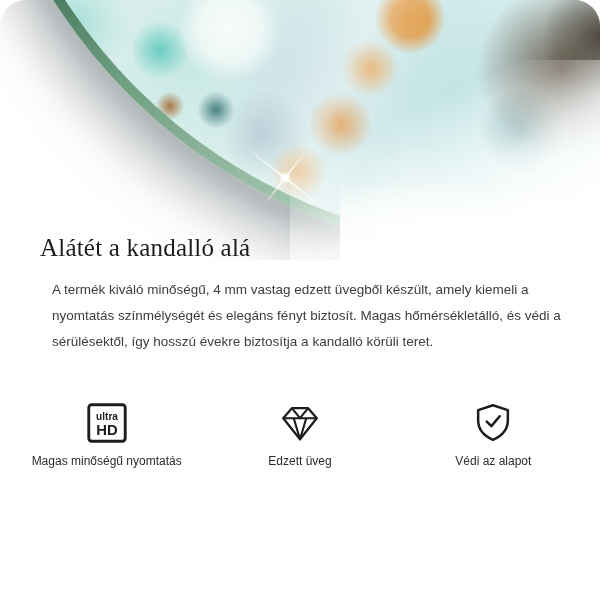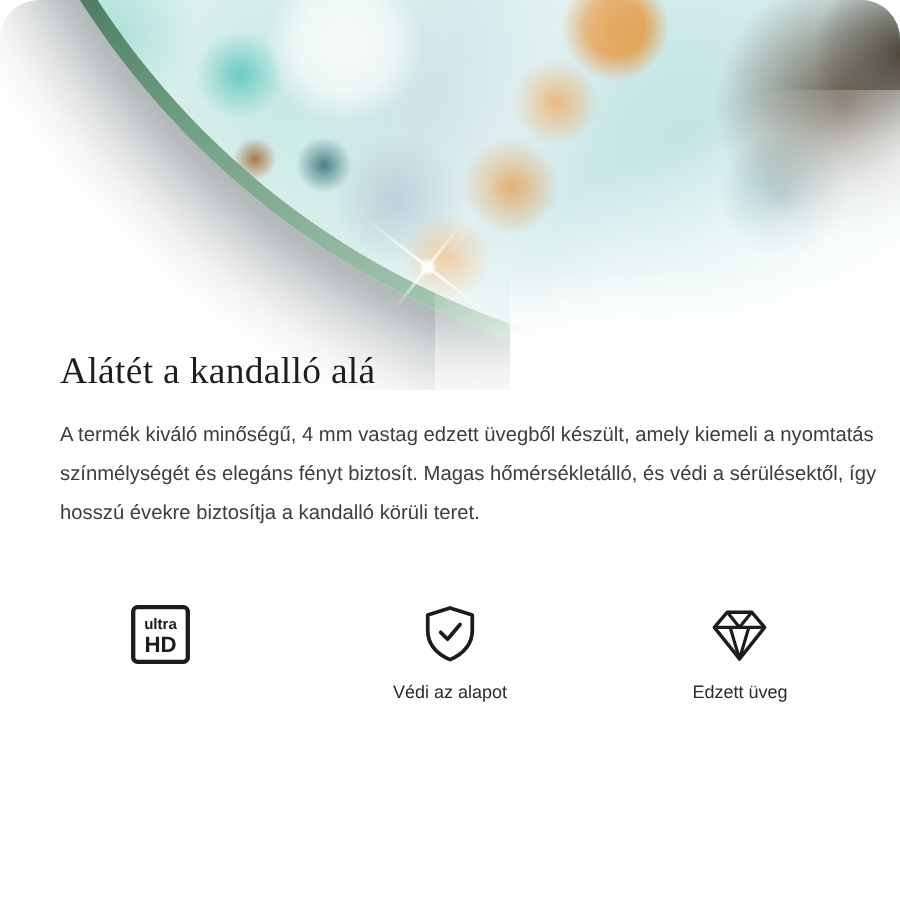--- a/index.html
+++ b/index.html
@@ -61,21 +61,21 @@
     background: radial-gradient(circle, #ffffff 0%, rgba(255,255,255,0.85) 35%, rgba(255,255,255,0) 75%);
   }
 
   
   .content { position:absolute; left:40px; top:231px; width:548px; }
   .page-title {
     font-family:"Liberation Serif", serif; font-weight:400;
     font-size:25px; line-height:33px; color:#1d1d1f; margin:0; letter-spacing:0.2px;
   }
   .page-title span { display:block; }
-  .page-desc { margin:13px 0 0 0; font-size:13.5px; line-height:26px; color:#3d3d3d; }
+  .page-desc { margin:13px 0 0 12px; font-size:13.5px; line-height:26px; color:#3d3d3d; }
 
   
   .features {
     position:absolute; left:10px; top:400px; width:580px;
     display:grid; grid-template-columns:repeat(3, 1fr); row-gap:14px;
   }
   .feature { display:flex; flex-direction:column; align-items:center; height:74px; }
   .feature-icon { height:46px; display:flex; align-items:center; justify-content:center; }
   .feature-label { margin-top:8px; font-size:12px; color:#2b2b2b; white-space:nowrap; }
   svg text { font-family:"Liberation Sans", sans-serif; }
@@ -108,40 +108,41 @@
 
 
     <div class="feature">
       <div class="feature-icon">
         <svg viewBox="0 0 48 48" width="46" height="46">
           <rect x="5" y="5" width="38" height="38" rx="3" fill="none" stroke="#1c1c1c" stroke-width="3"></rect>
           <text x="24" y="20.5" text-anchor="middle" font-size="10.5" font-weight="600" fill="#1c1c1c">ultra</text>
           <text x="24" y="36.5" text-anchor="middle" font-size="15.5" font-weight="bold" fill="#1c1c1c">HD</text>
         </svg>
       </div>
-    </div>
-
-    <div class="feature">
-      <div class="feature-icon">
-        <svg viewBox="0 0 48 48" width="46" height="46" fill="none" stroke="#1c1c1c">
-          <path d="M24 5.5 L39.5 10.5 V21 c0 10 -6.8 16.6 -15.5 20.5 C15.2 37.6 8.5 31 8.5 21 V10.5 Z" stroke-width="2.6" stroke-linejoin="round"></path>
-          <path d="M17.5 22.5 l4.8 4.8 L31 17" stroke-width="2.6" stroke-linecap="round" stroke-linejoin="round"></path>
-        </svg>
-      </div>
-      <div class="feature-label">Védi az alapot</div>
+      <div class="feature-label">Magas minőségű nyomtatás</div>
     </div>
 
     <div class="feature">
       <div class="feature-icon">
         <svg viewBox="0 0 48 48" width="46" height="46" fill="none" stroke="#1c1c1c">
           <path d="M15.5 8.5 H32.5 L41.5 19 L24 41 L6.5 19 Z" stroke-width="2.4" stroke-linejoin="round"></path>
           <path d="M6.5 19 H41.5" stroke-width="2.2"></path>
           <path d="M15.5 8.5 L24 19 L32.5 8.5" stroke-width="2.2" stroke-linejoin="round"></path>
           <path d="M17.5 19 L24 41 L30.5 19" stroke-width="2.2" stroke-linejoin="round"></path>
         </svg>
       </div>
       <div class="feature-label">Edzett üveg</div>
     </div>
 
+    <div class="feature">
+      <div class="feature-icon">
+        <svg viewBox="0 0 48 48" width="46" height="46" fill="none" stroke="#1c1c1c">
+          <path d="M24 5.5 L39.5 10.5 V21 c0 10 -6.8 16.6 -15.5 20.5 C15.2 37.6 8.5 31 8.5 21 V10.5 Z" stroke-width="2.6" stroke-linejoin="round"></path>
+          <path d="M17.5 22.5 l4.8 4.8 L31 17" stroke-width="2.6" stroke-linecap="round" stroke-linejoin="round"></path>
+        </svg>
+      </div>
+      <div class="feature-label">Védi az alapot</div>
+    </div>
+
 
 
   </div>
 </div>
 
 </body></html>

